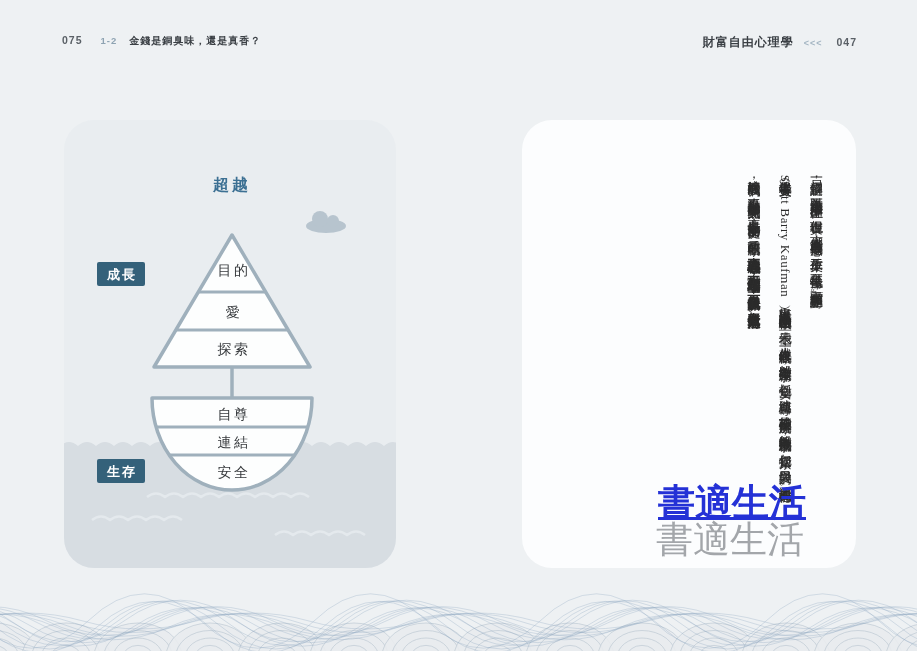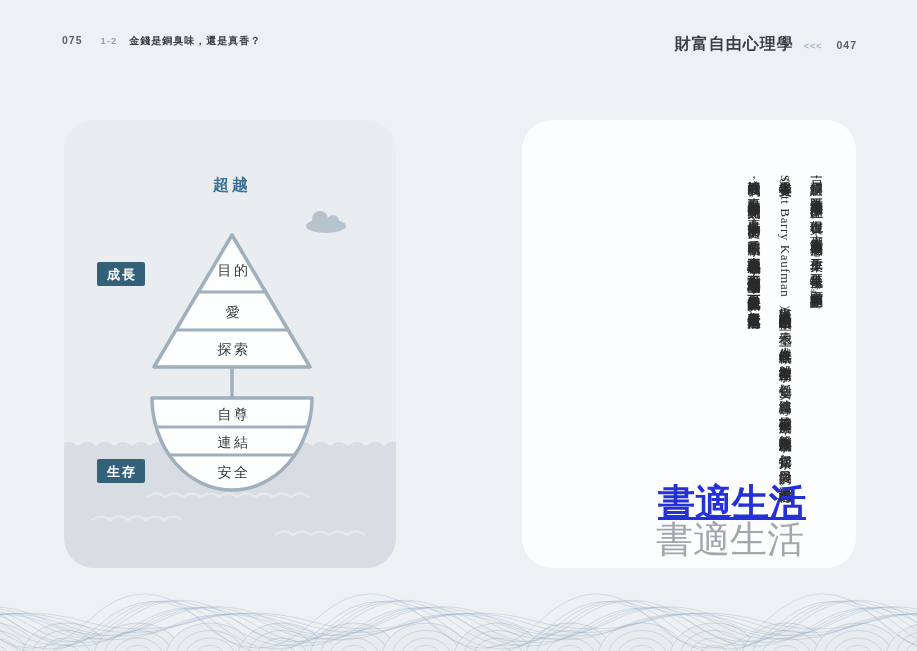--- a/index.html
+++ b/index.html
@@ -7,21 +7,21 @@
   .stage{position:relative;width:917px;height:651px;}
 
   
   .runhead{position:absolute;top:34px;font-size:10.5px;color:#4a4f54;
     display:flex;align-items:baseline;letter-spacing:.5px;}
   .runhead.left{left:62px;}
   .runhead.right{right:60px;}
   .folio{font-size:10.5px;color:#5a6066;letter-spacing:1px;font-weight:600;}
   .section-no{color:#8ea3b2;font-weight:700;font-size:9.5px;margin:0 12px 0 18px;letter-spacing:1px;}
   .chap-title{font-weight:700;color:#3a3f44;font-size:10px;letter-spacing:1px;}
-  .book-title{font-weight:700;color:#3a3f44;font-size:16px;letter-spacing:1px;}
+  .book-title{font-weight:700;color:#3a3f44;font-size:12px;letter-spacing:1px;}
   .arrows{color:#a3b5c2;font-size:9px;margin:0 14px 0 10px;letter-spacing:1px;font-weight:700;}
 
   
   .card{position:absolute;top:120px;height:448px;border-radius:30px;}
   .card.figure{left:64px;width:332px;background:#e9edf0;overflow:hidden;text-align:center;}
   .card.text{left:522px;width:334px;background:#fcfdfe;}
 
   
   .v-article{position:absolute;top:32px;right:26px;height:404px;
     writing-mode:vertical-rl;text-orientation:mixed;

